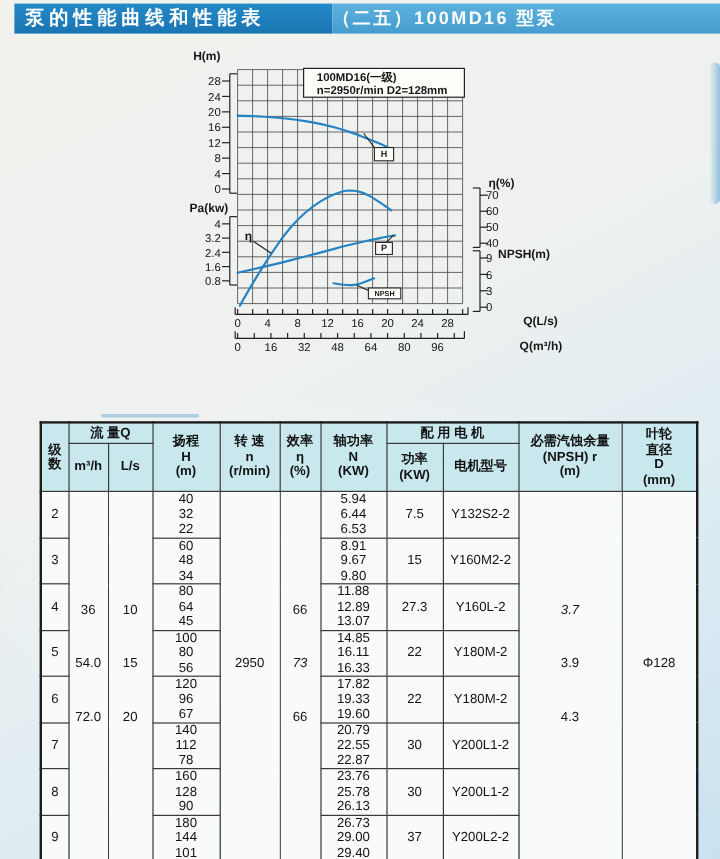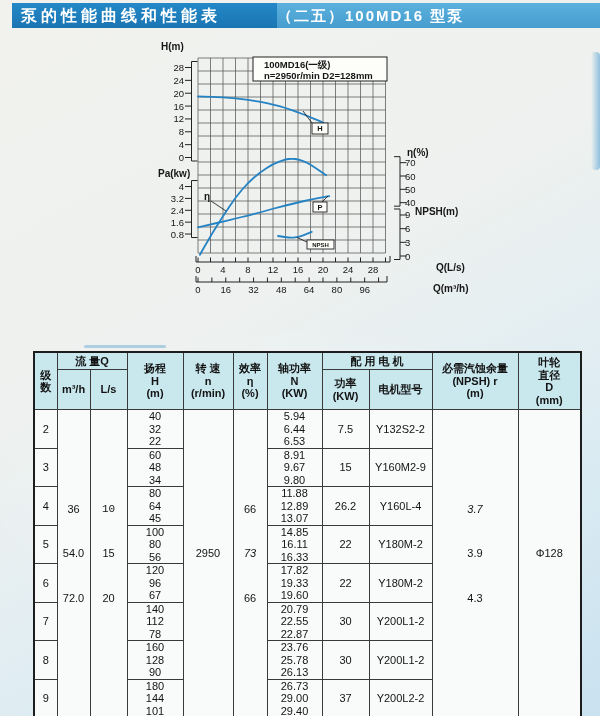--- a/index.html
+++ b/index.html
@@ -285,21 +285,21 @@
     </thead>
     <tbody>
         <tr>
           <td>2</td>
           <td rowspan="8" class="merged">
             <span class="merged-val" style="top: 32.3%;">36</span>
             <span class="merged-val" style="top: 46.5%;">54.0</span>
             <span class="merged-val" style="top: 61.3%; text-align: center;">72.0</span>
           </td>
           <td rowspan="8" class="merged">
-            <span class="merged-val" style="top: 32.3%; font-family: Liberation Mono, monospace;">10</span>
+            <span class="merged-val" style="top: 32.3%;">10</span>
             <span class="merged-val" style="top: 46.5%;">15</span>
             <span class="merged-val" style="top: 61.3%;">20</span>
           </td>
           <td class="lines">40
 32
 22</td>
           <td rowspan="8" class="merged">
             <span class="merged-val" style="top: 46.5%;">2950</span>
           </td>
           <td rowspan="8" class="merged">
@@ -323,32 +323,32 @@
         </tr>
         <tr>
           <td>3</td>
           <td class="lines">60
 48
 34</td>
           <td class="lines">8.91
 9.67
 9.80</td>
           <td>15</td>
-          <td>Y160M2-9</td>
+          <td>Y160M2-2</td>
         </tr>
         <tr>
           <td>4</td>
           <td class="lines">80
 64
 45</td>
           <td class="lines">11.88
 12.89
 13.07</td>
-          <td>26.2</td>
-          <td>Y160L-4</td>
+          <td>27.3</td>
+          <td>Y160L-2</td>
         </tr>
         <tr>
           <td>5</td>
           <td class="lines">100
 80
 56</td>
           <td class="lines">14.85
 16.11
 16.33</td>
           <td>22</td>

